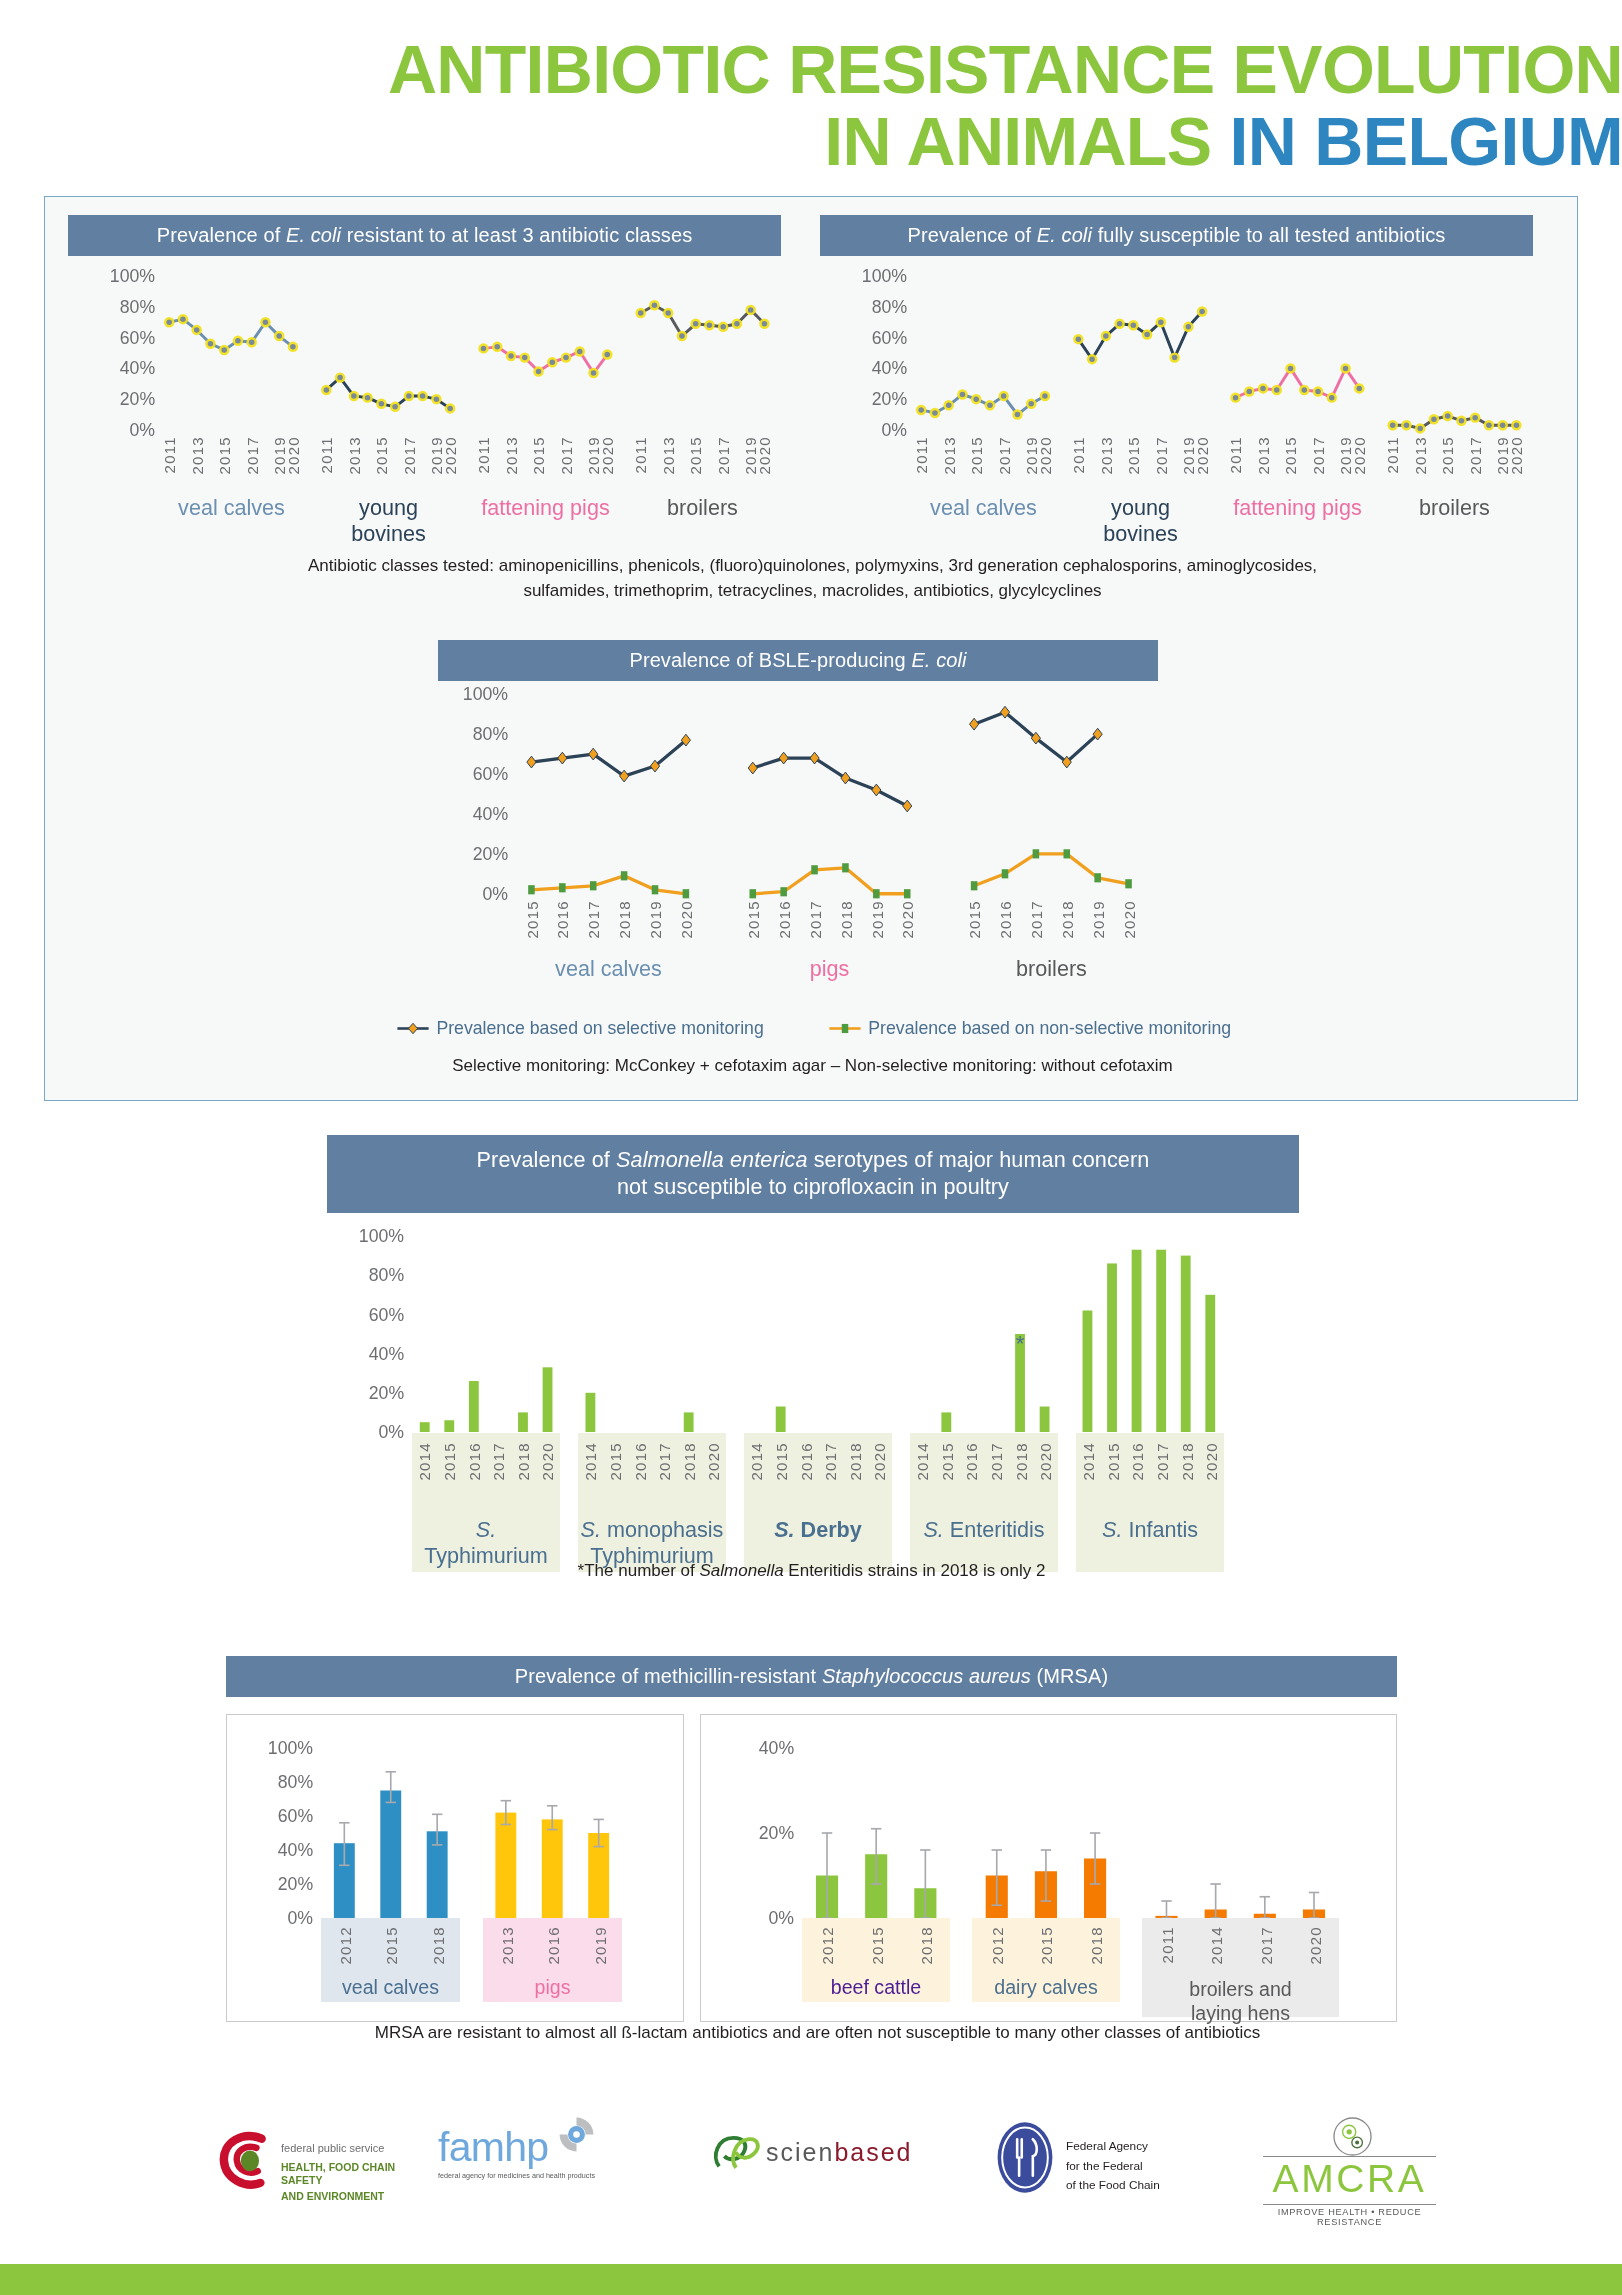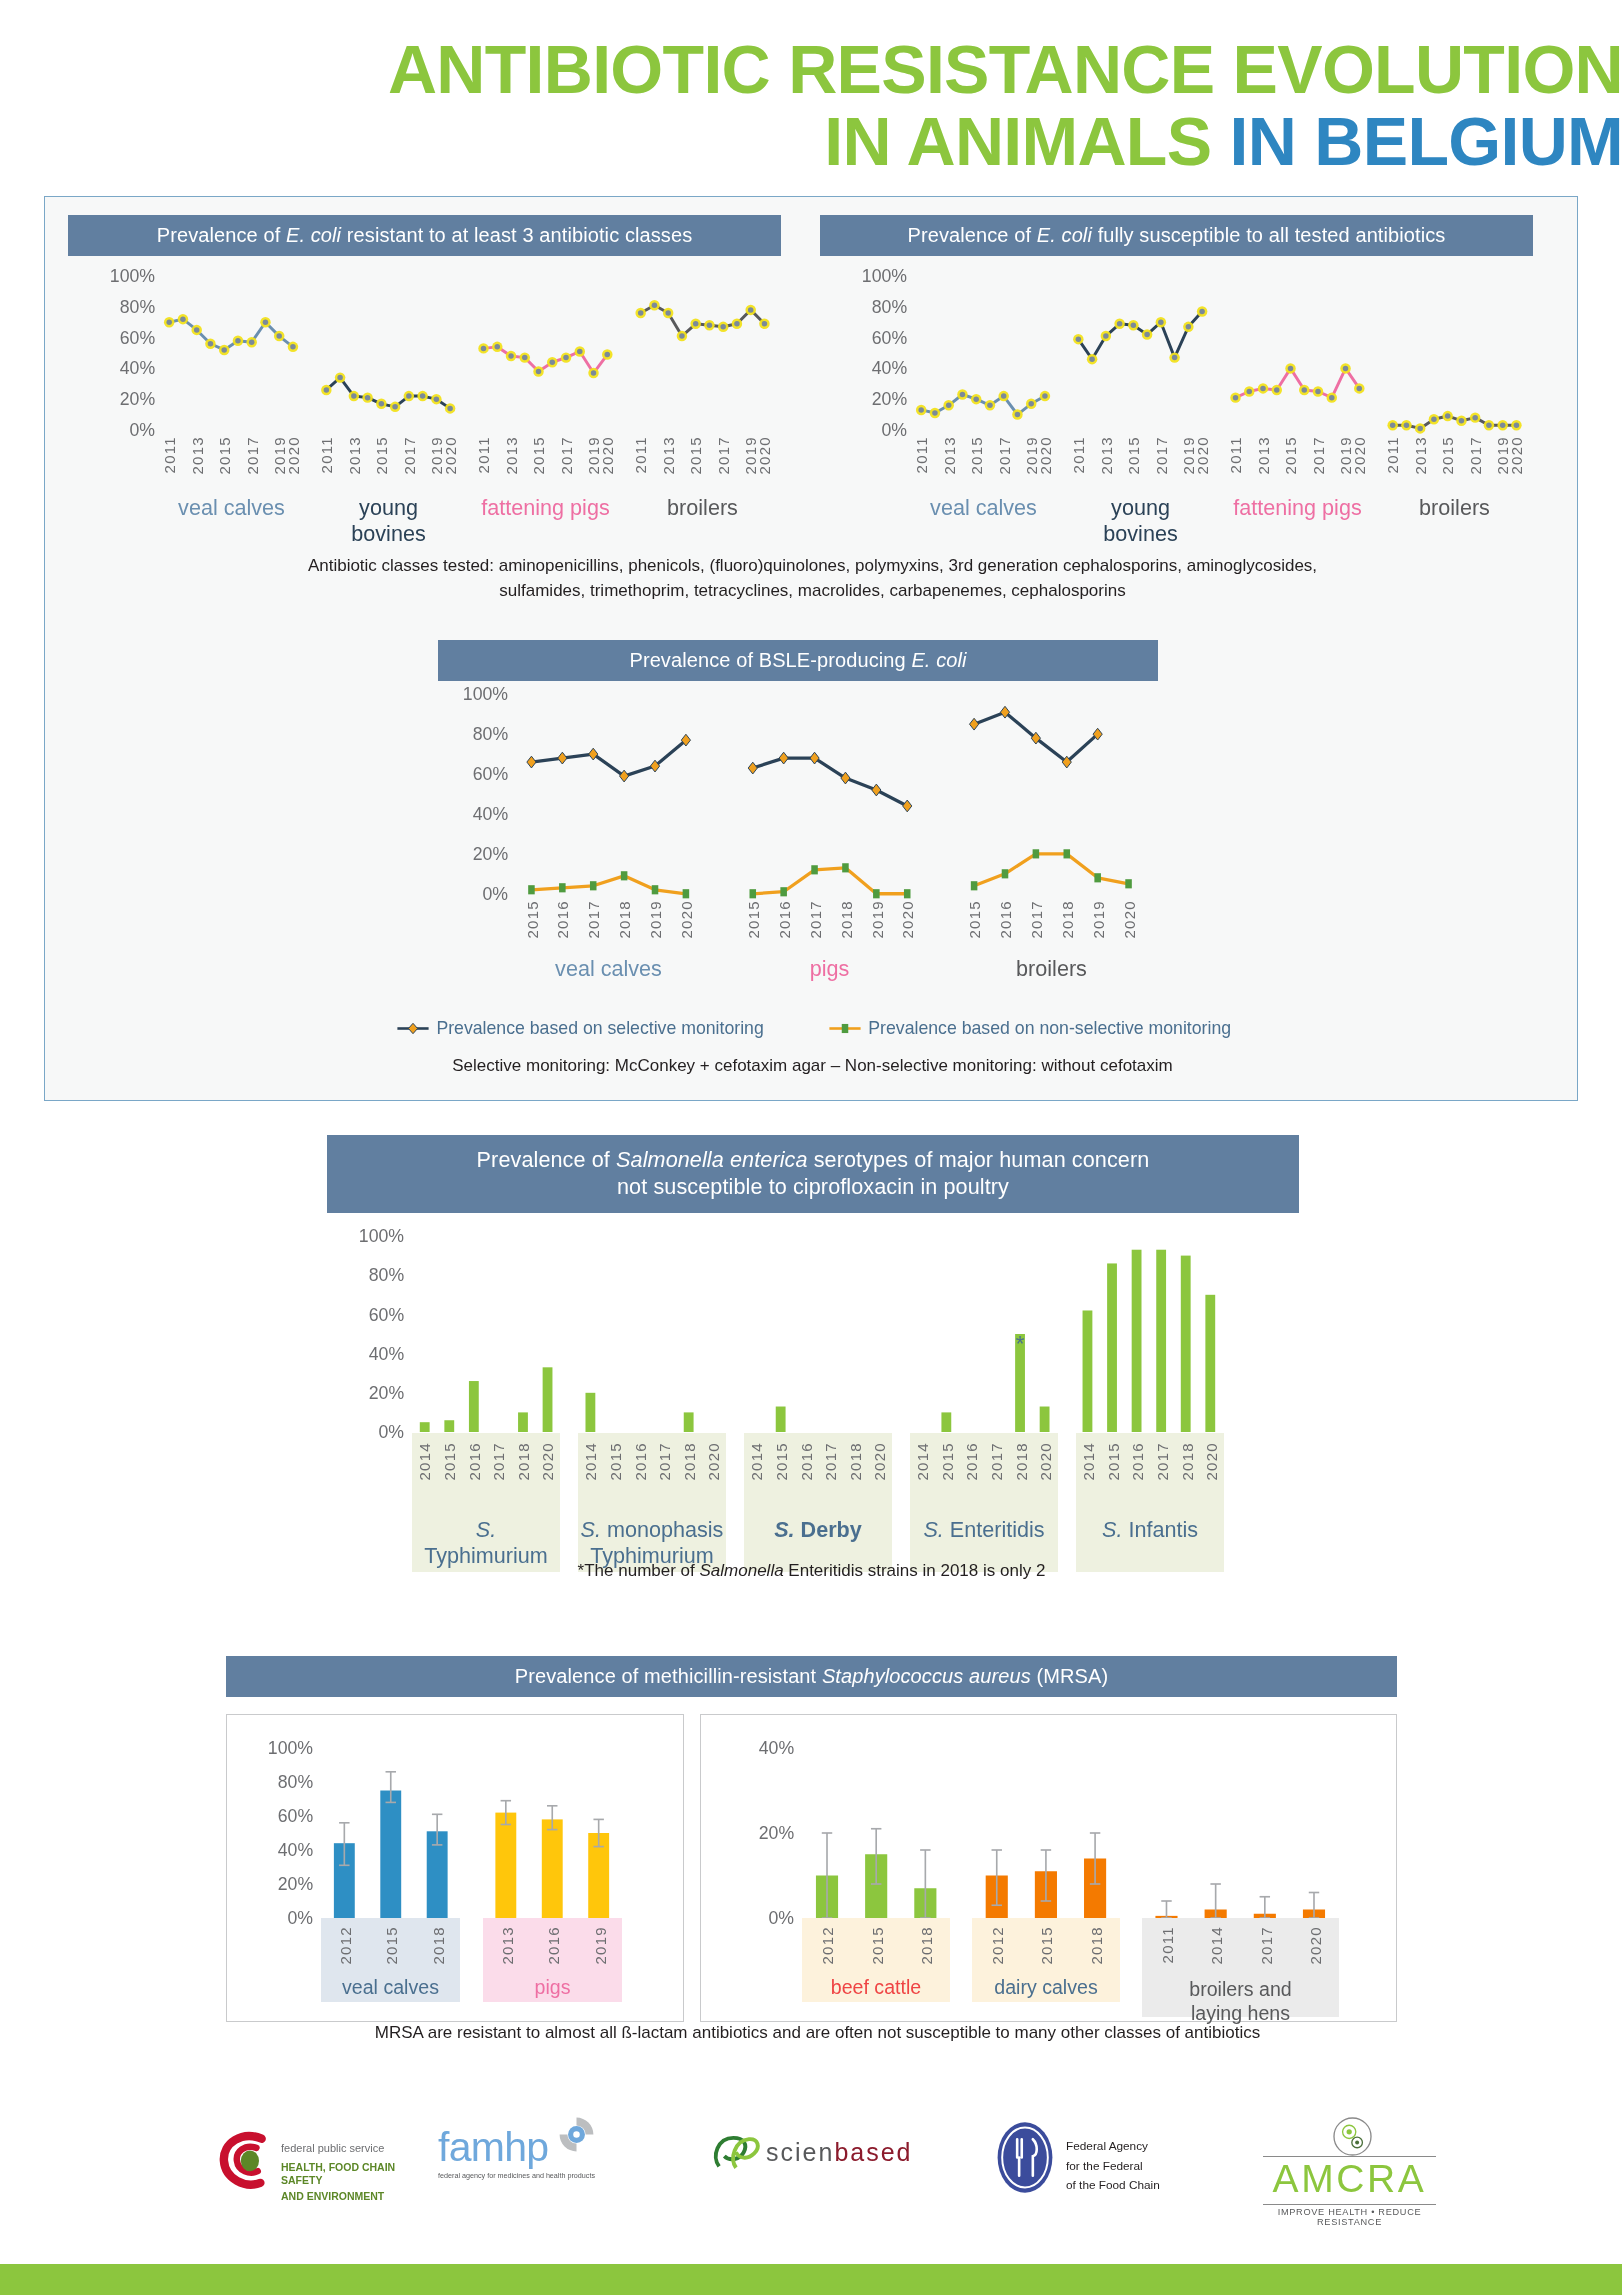--- a/index.html
+++ b/index.html
@@ -352,21 +352,21 @@
       </div>
     <div id="grps-susceptible" style="position:absolute;left:870px;top:298px;width:609px;height:33px;">
         <div class="grp-label c-vealcalves" style="left: 0px; width: 137px; top: 0px;">veal calves</div>
         <div class="grp-label c-youngbov" style="left: 157px; width: 137px; top: 0px;">young bovines</div>
         <div class="grp-label c-pigs" style="left: 314px; width: 137px; top: 0px;">fattening pigs</div>
         <div class="grp-label c-broilers" style="left: 471px; width: 137px; top: 0px;">broilers</div>
       </div>
 
     <div class="note" style="position:absolute;left:118px;top:357px;width:1299px;">
       <div>Antibiotic classes tested: aminopenicillins, phenicols, (fluoro)quinolones, polymyxins, 3rd generation cephalosporins, aminoglycosides,</div>
-      <div>sulfamides, trimethoprim, tetracyclines, macrolides, carbapenemes, cephalosporins</div>
+      <div>sulfamides, trimethoprim, tetracyclines, macrolides, antibiotics, glycylcyclines</div>
     </div>
 
     <div class="panel-head" style="position:absolute;left:393px;top:443px;width:720px;">
       <span>Prevalence of BSLE-producing </span><span class="ital">E. coli</span>
     </div>
 
     <div id="chart-bsle" class="chart" style="position:absolute;left:471px;top:497px;width:628px;height:200px;">
         <div class="ylab" style="top: 200px;">0%</div>
         <div class="ylab" style="top: 160px;">20%</div>
         <div class="ylab" style="top: 120px;">40%</div>
@@ -647,21 +647,21 @@
           <line x1="782.4000000000001" y1="260" x2="782.4000000000001" y2="221" stroke="#a7a9ac" stroke-width="2.5"></line>
           <line x1="774.4000000000001" y1="221" x2="790.4000000000001" y2="221" stroke="#a7a9ac" stroke-width="2.5"></line>
           <line x1="774.4000000000001" y1="260" x2="790.4000000000001" y2="260" stroke="#a7a9ac" stroke-width="2.5"></line>
         </svg>
       </div>
     <div id="bands-mrsa-right" style="position:absolute;left:576px;top:262px;width:537px;height:101px;">
         <div class="band" style="left: 0px; top: 0px; width: 148px; height: 84px; background: rgb(253, 242, 220);"></div>
         <div class="xtick" style="left: 17.4px; top: 7.9px;">2012</div>
         <div class="xtick" style="left: 67px; top: 7.9px;">2015</div>
         <div class="xtick" style="left: 116px; top: 7.9px;">2018</div>
-        <div class="band-label" style="left: 0px; width: 148px; top: 58px; color: #ef4444;">beef cattle</div>
+        <div class="band-label" style="left: 0px; width: 148px; top: 58px; color: #4c1d95;">beef cattle</div>
         <div class="band" style="left: 170px; top: 0px; width: 148px; height: 84px; background: rgb(253, 242, 220);"></div>
         <div class="xtick" style="left: 187px; top: 7.9px;">2012</div>
         <div class="xtick" style="left: 236px; top: 7.9px;">2015</div>
         <div class="xtick" style="left: 286px; top: 7.9px;">2018</div>
         <div class="band-label" style="left: 170px; width: 148px; top: 58px; color: rgb(74, 111, 143);">dairy calves</div>
         <div class="band" style="left: 340px; top: 0px; width: 197px; height: 99px; background: rgb(235, 235, 235);"></div>
         <div class="xtick" style="left: 357px; top: 7.9px;">2011</div>
         <div class="xtick" style="left: 406px; top: 7.9px;">2014</div>
         <div class="xtick" style="left: 456px; top: 7.9px;">2017</div>
         <div class="xtick" style="left: 505px; top: 7.9px;">2020</div>

